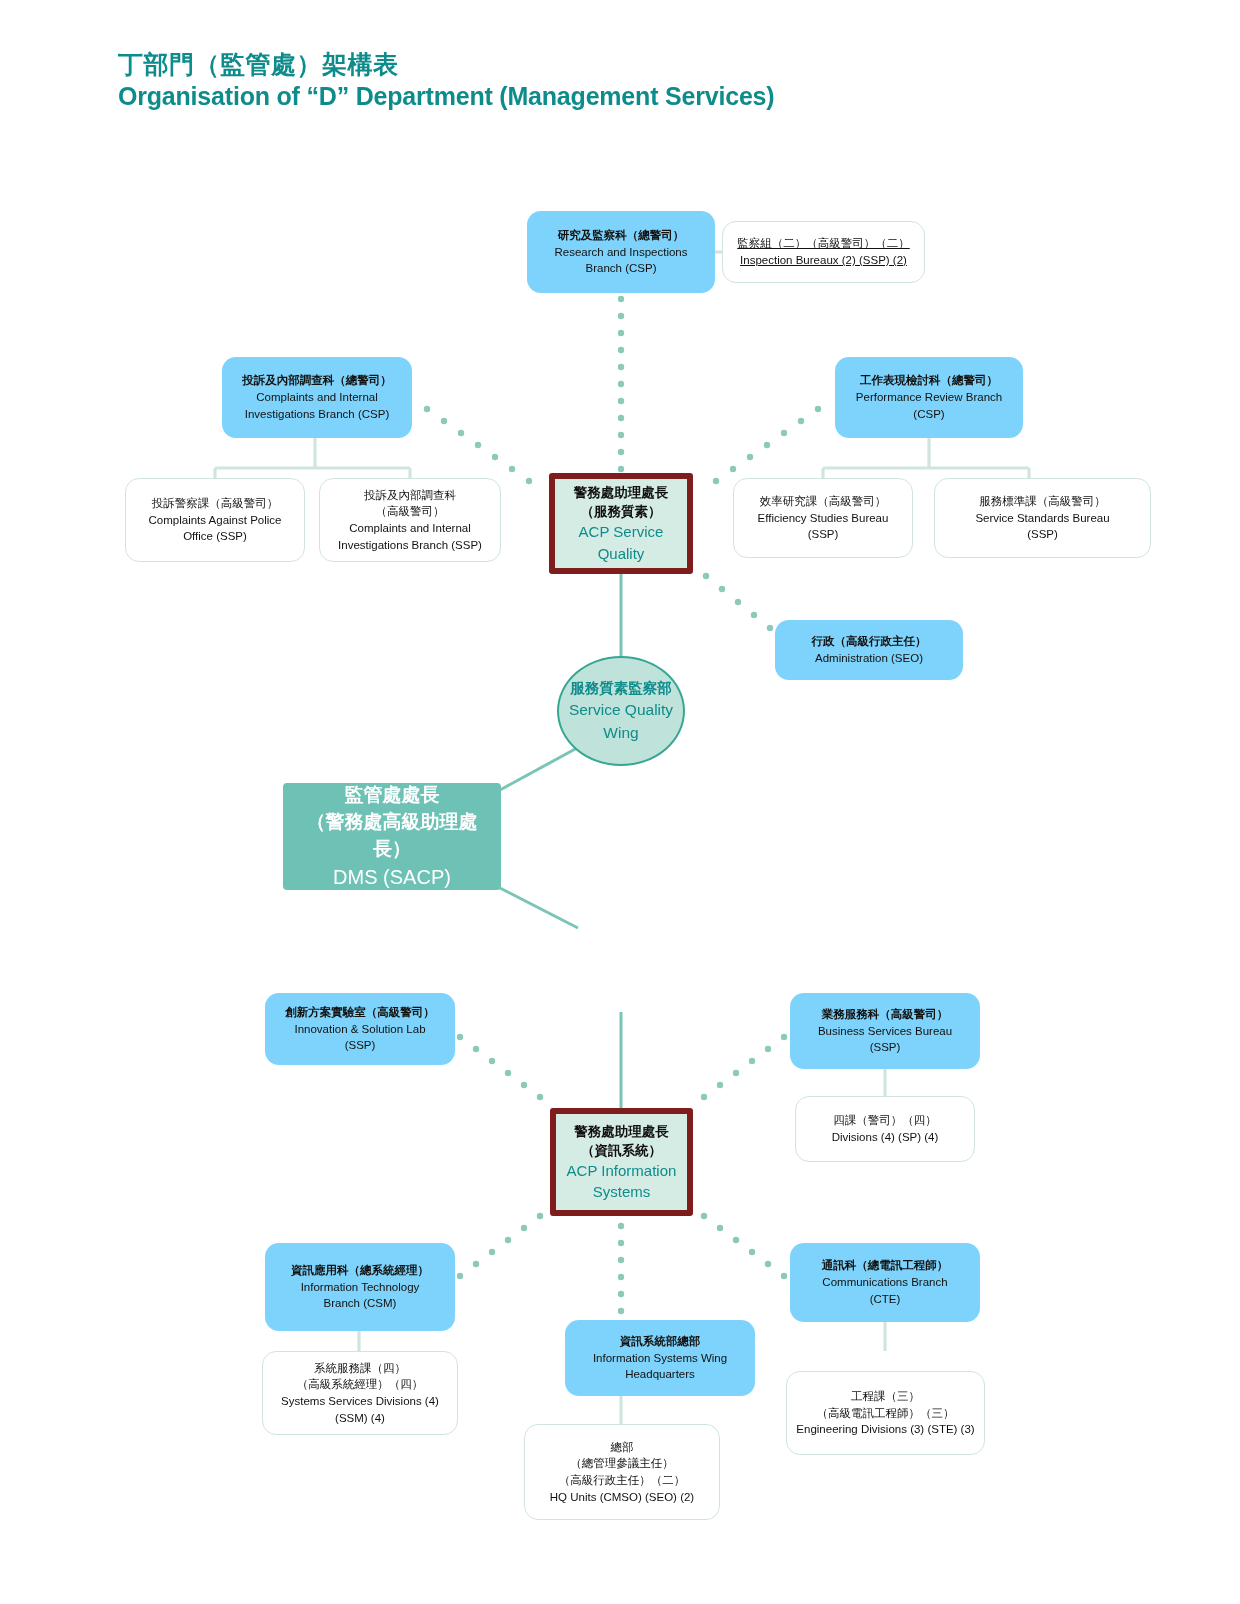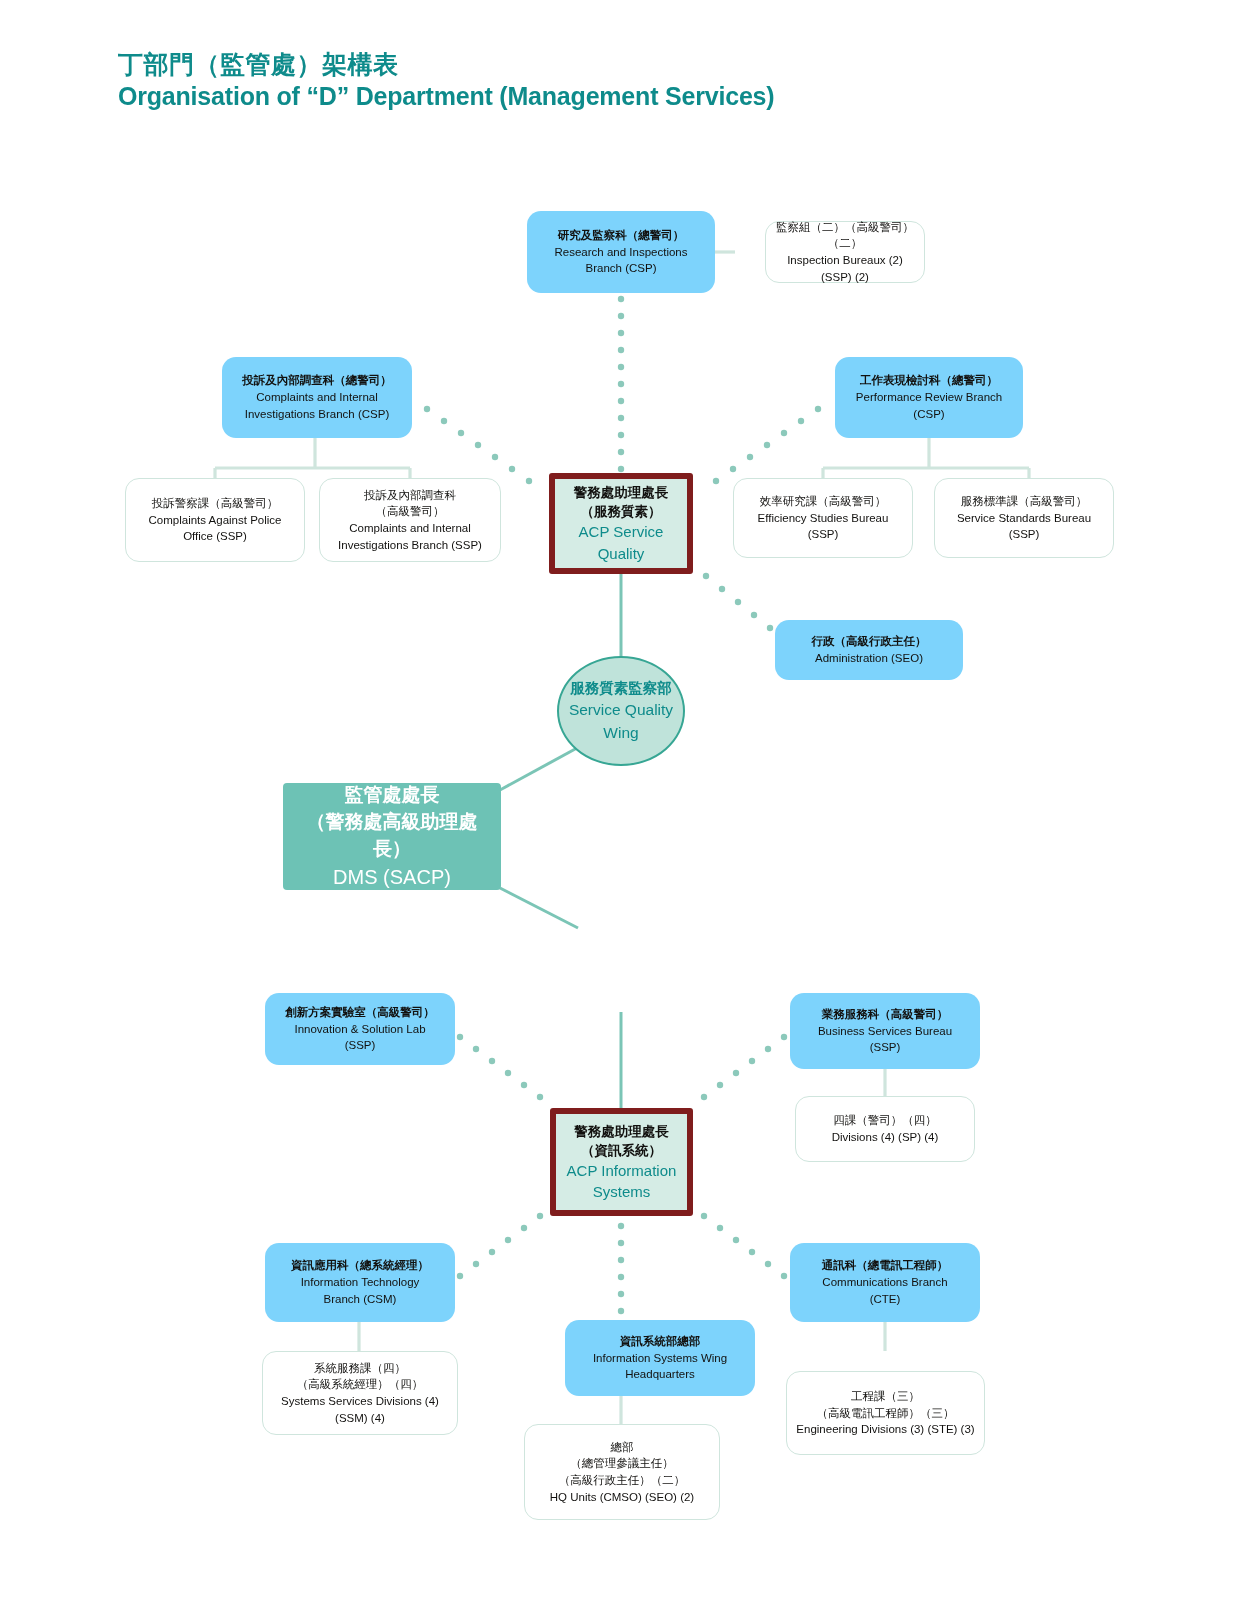--- a/index.html
+++ b/index.html
@@ -153,21 +153,21 @@
   </svg>
 
   <div class="node n-fill pad t11" style="left:527px;top:211px;width:188px;height:82px;">
     <span class="lines">
       <span class="zh">研究及監察科（總警司）</span>
       <span class="en">Research and Inspections</span>
       <span class="en">Branch (CSP)</span>
     </span>
   </div>
 
-  <div class="node n-out pad t11" style="left:765px;top:221px;width:160px;height:62px;">
+  <div class="node n-out pad t11" style="left:722px;top:221px;width:203px;height:62px;text-decoration:underline;">
     <span class="lines">
       <span class="zh" style="font-weight:normal;">監察組（二）（高級警司）（二）</span>
       <span class="en">Inspection Bureaux (2) (SSP) (2)</span>
     </span>
   </div>
 
   <div class="node n-fill pad t11" style="left:222px;top:357px;width:190px;height:81px;">
     <span class="lines">
       <span class="zh">投訴及內部調查科（總警司）</span>
       <span class="en">Complaints and Internal</span>
@@ -210,21 +210,21 @@
   </div>
 
   <div class="node n-out pad t11" style="left:733px;top:478px;width:180px;height:80px;">
     <span class="lines">
       <span class="zh" style="font-weight:normal;">效率研究課（高級警司）</span>
       <span class="en">Efficiency Studies Bureau</span>
       <span class="en">(SSP)</span>
     </span>
   </div>
 
-  <div class="node n-out pad t11" style="left:934px;top:478px;width:180px;height:80px;">
+  <div class="node n-out pad t11" style="left:934px;top:478px;width:217px;height:80px;">
     <span class="lines">
       <span class="zh" style="font-weight:normal;">服務標準課（高級警司）</span>
       <span class="en">Service Standards Bureau</span>
       <span class="en">(SSP)</span>
     </span>
   </div>
 
   <div class="node n-fill pad t11" style="left:775px;top:620px;width:188px;height:60px;">
     <span class="lines">
       <span class="zh">行政（高級行政主任）</span>
@@ -274,21 +274,21 @@
 
   <div class="node n-acp pad t13" style="left:550px;top:1108px;width:143px;height:108px;border-radius:3px;">
     <span class="lines">
       <span class="zh" style="color:#12110f;">警務處助理處長</span>
       <span class="zh" style="color:#12110f;">（資訊系統）</span>
       <span class="en" style="font-size:15px;">ACP Information</span>
       <span class="en" style="font-size:15px;">Systems</span>
     </span>
   </div>
 
-  <div class="node n-fill pad t11" style="left:265px;top:1243px;width:190px;height:79px;">
+  <div class="node n-fill pad t11" style="left:265px;top:1243px;width:190px;height:88px;">
     <span class="lines">
       <span class="zh">資訊應用科（總系統經理）</span>
       <span class="en">Information Technology</span>
       <span class="en">Branch (CSM)</span>
     </span>
   </div>
 
   <div class="node n-out pad t11" style="left:262px;top:1351px;width:196px;height:84px;">
     <span class="lines">
       <span class="zh" style="font-weight:normal;">系統服務課（四）</span>

